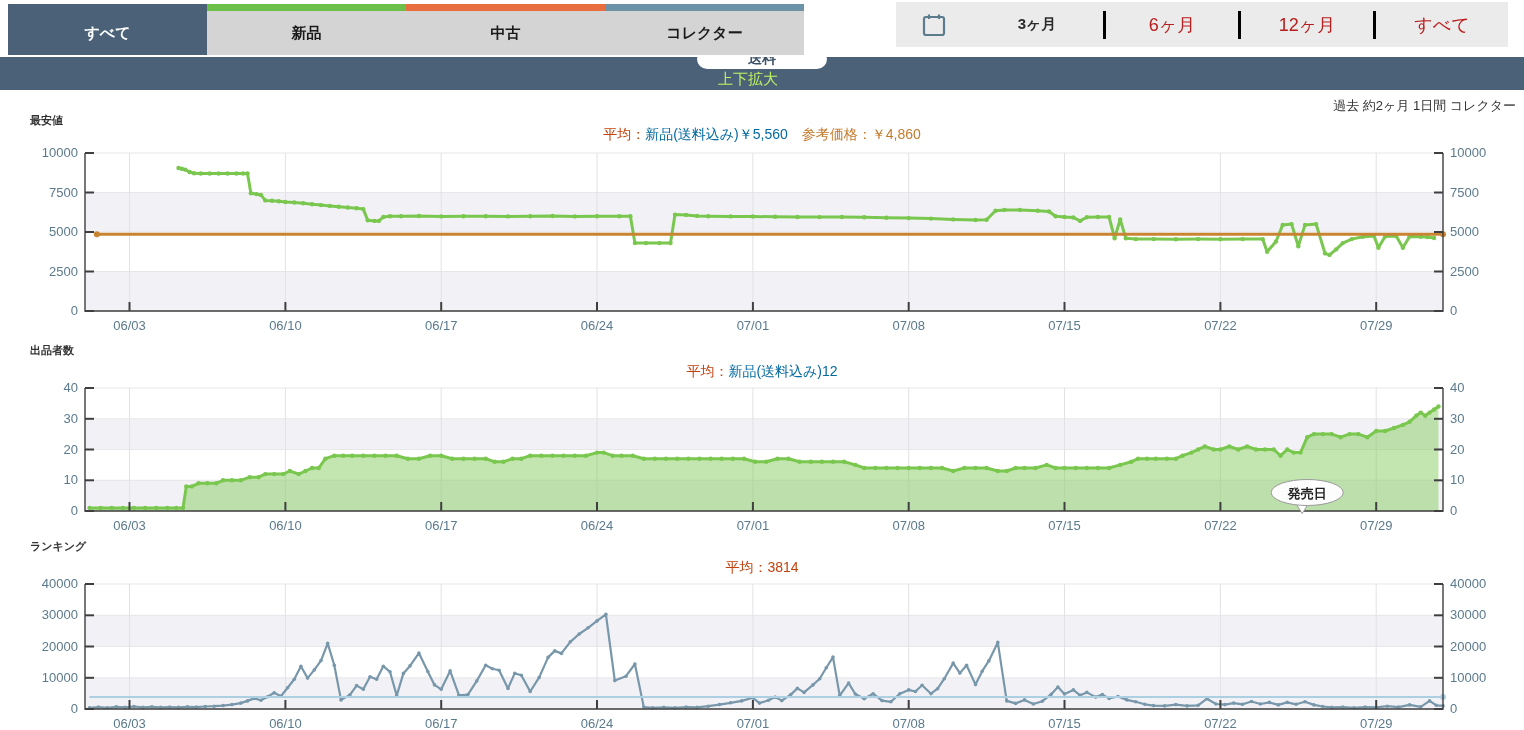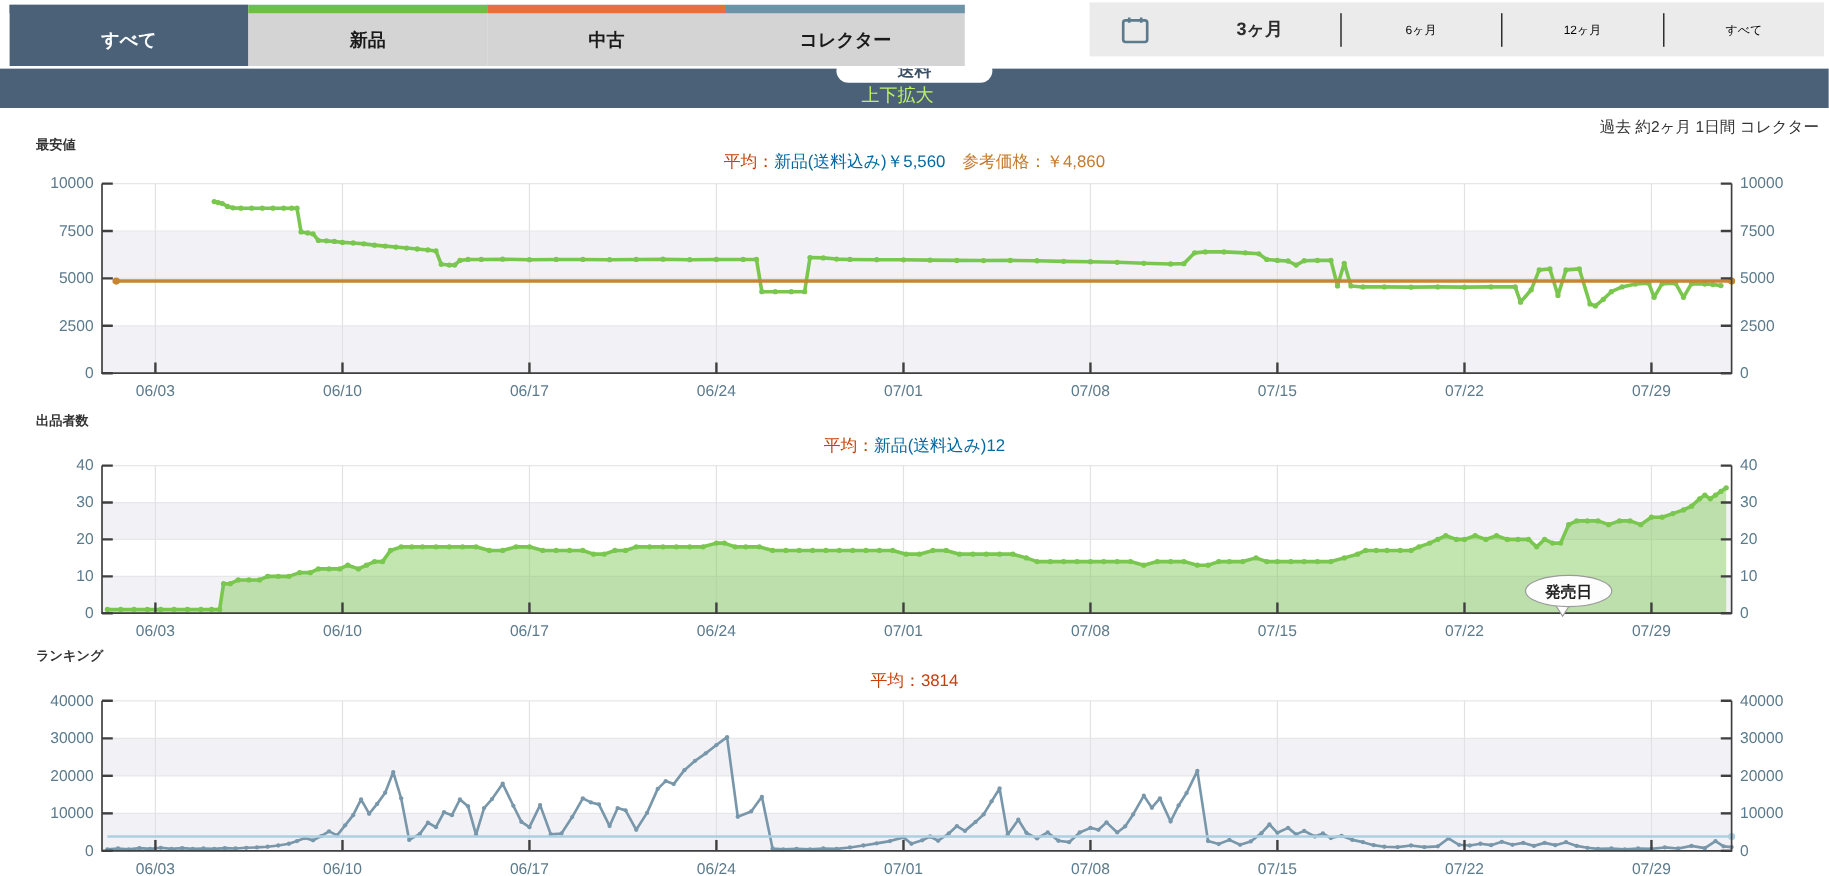--- a/index.html
+++ b/index.html
@@ -3,23 +3,23 @@
 <meta charset="utf-8">
 <style>
   html,body{margin:0;padding:0;background:#fff;}
   body{width:1524px;height:730px;overflow:hidden;font-family:"Liberation Sans","DejaVu Sans",sans-serif;color:#333;}
   
   .tab-row{position:relative;height:53px;background:#fff;padding-top:4px;}
   .tabs{display:flex;margin-left:8px;height:51px;}
   .tab{width:199px;height:100%;box-sizing:border-box;border-top:7px solid transparent;background:#d4d4d4;
        display:flex;align-items:center;justify-content:center;font-size:15px;font-weight:bold;color:#1a1a1a;cursor:pointer;}
   .tab.active{background:#4a6178;border-top-color:#4a6178;color:#fff;}
-  .period-bar{position:absolute;top:2px;right:4px;width:612px;height:45px;background:#ebebeb;display:flex;align-items:center;}
+  .period-bar{position:absolute;top:2px;right:16px;width:612px;height:45px;background:#ebebeb;display:flex;align-items:center;}
   .cal-wrap{width:75px;display:flex;justify-content:center;align-items:center;}
-  .pbtn{flex:1;height:28px;background:none;border:none;border-left:1px solid #000000;font-size:10px;color:#000000;cursor:pointer;
+  .pbtn{flex:1;height:28px;background:none;border:none;border-left:3px solid #000000;font-size:18px;color:#b91c1c;cursor:pointer;
         font-family:inherit;display:flex;align-items:center;justify-content:center;}
   .pbtn.first{border-left:none;}
   .pbtn.active{color:#2b2b2b;font-weight:bold;font-size:15px;}
   
   .toolbar{height:33px;background:#4a6178;display:flex;align-items:center;justify-content:flex-end;flex-direction:column;}
   .pill{width:130px;height:23px;border:none;border-radius:12px;background:#fff;color:#3d5166;font-weight:bold;font-size:14px;
         font-family:inherit;cursor:pointer;}
   .tb-div{width:1px;height:24px;background:rgba(255,255,255,.75);margin:0 14px;}
   .expand{background:none;border:none;color:#bef264;font-size:15px;font-family:inherit;cursor:pointer;width:150px;text-align:center;margin-right:28px;}
   

